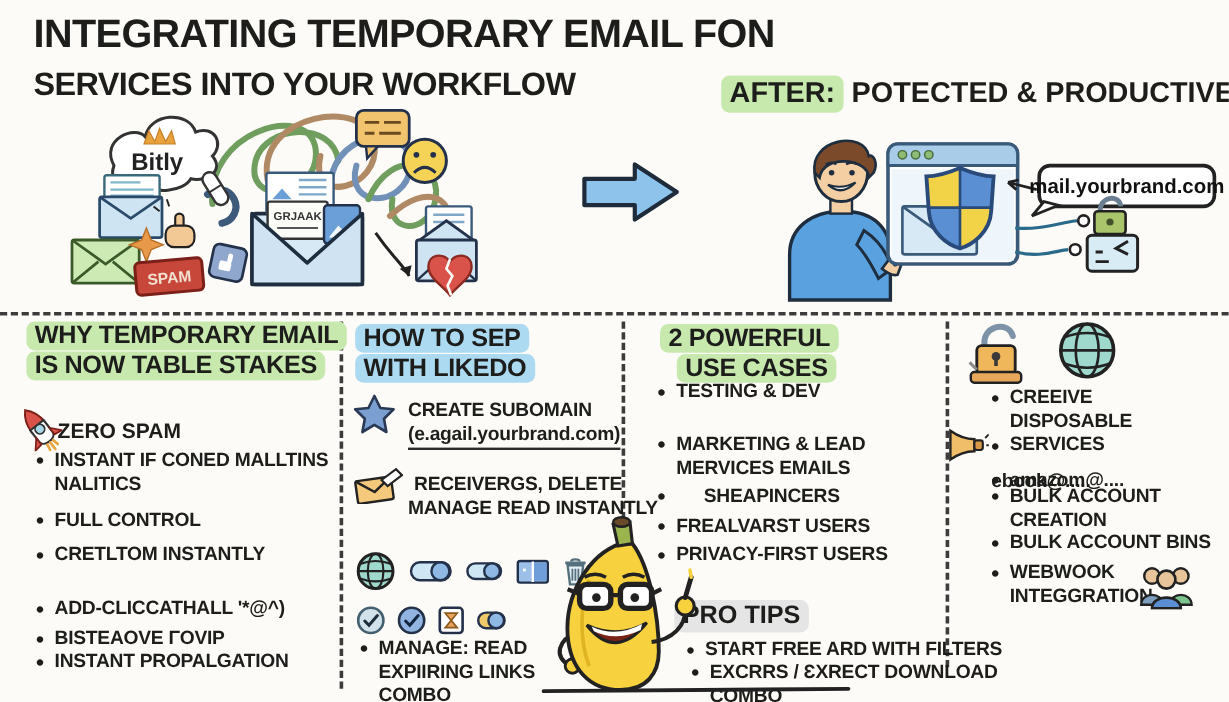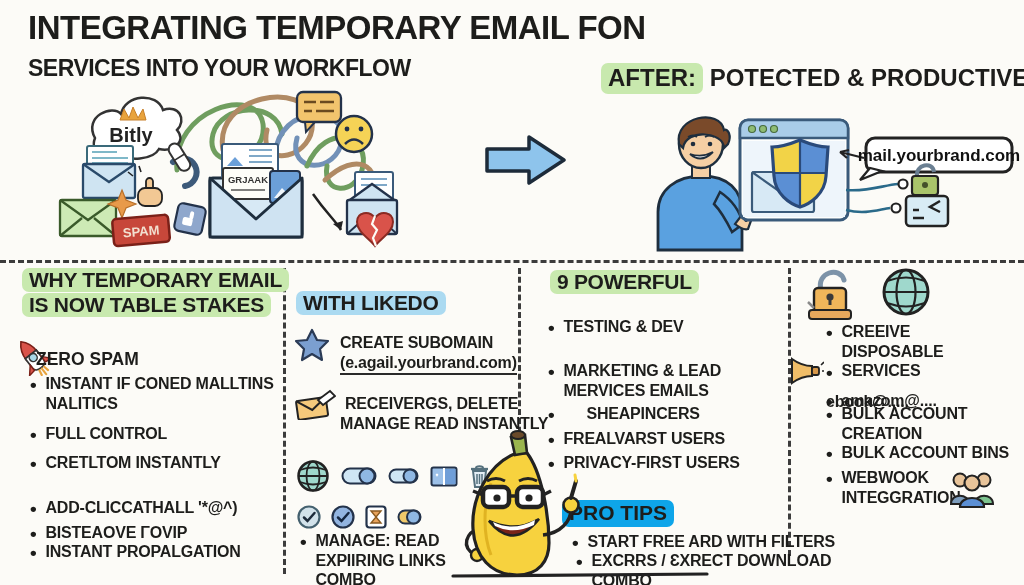--- a/index.html
+++ b/index.html
@@ -5,26 +5,26 @@
   * { margin:0; padding:0; box-sizing:border-box; }
   html,body { width:1024px; height:585px; }
   body {
     background:#fcfbf7; color:#1d1d1b; overflow:hidden;
     font-family:"Liberation Sans","DejaVu Sans",sans-serif;
     -webkit-font-smoothing:antialiased;
   }
   .canvas { position:relative; width:1024px; height:585px; }
   .abs { position:absolute; }
   .ttl1 { font-size:33px; font-weight:800; letter-spacing:-.5px; }
-  .ttl2 { font-size:23px; font-weight:800; letter-spacing:-.5px; }
+  .ttl2 { font-size:27px; font-weight:800; letter-spacing:-.5px; }
   .after-line { font-size:24px; font-weight:800; white-space:nowrap; }
   .hl { border-radius:7px; padding:1px 7px 2px; display:inline-block; }
   .hl-green { background:#c8e9ae; }
   .hl-blue { background:#abdaf1; }
-  .hl-orange { background:#0ea5e9; }
+  .hl-orange { background:#e5e5e5; }
   .col-head { font-size:21px; font-weight:800; line-height:1.0; letter-spacing:-.3px; }
   .col-head .hl { margin-bottom:1px; }
   .body-txt { font-size:16px; font-weight:700; letter-spacing:-.2px; line-height:1.22; }
   .bullet { display:flex; gap:9px; align-items:flex-start; }
   .bullet .dot::before { content:"\2022"; font-size:19px; line-height:1; position:relative; top:1px; }
   .feature-label { font-size:17.5px; font-weight:800; }
   .ul2 { border-bottom:2px solid #2a2a2a; padding-bottom:1px; }
   .icon-row { display:flex; align-items:center; }
   .hr-dash { border-top:3px dashed #3c3c3c; }
   .vr-dash { border-left:3px dashed #3c3c3c; }
@@ -222,21 +222,21 @@
     </div>
     <svg class="abs" style="left:12px; top:336px;" width="40" height="40" viewBox="0 0 40 40">
       <g transform="rotate(-38 20 20)">
         <path d="M20,2 C26,8 27,14 27,20 L13,20 C13,14 14,8 20,2 Z" fill="#d9534a" stroke="#7a2018" stroke-width="1.6"></path>
         <path d="M13,18 L27,18 L27,30 C27,33 24,35 20,35 C16,35 13,33 13,30 Z" fill="#fff" stroke="#333" stroke-width="1.8"></path>
         <circle cx="20" cy="22" r="4" fill="#a8d8e8" stroke="#333" stroke-width="1.5"></circle>
         <path d="M13,26 L6,34 L13,33 Z M27,26 L34,34 L27,33 Z" fill="#d9534a" stroke="#7a2018" stroke-width="1.4"></path>
         <path d="M17,36 l-1,5 M20,36 l0,7 M23,36 l1,5" stroke="#e8a33d" stroke-width="2.2" stroke-linecap="round"></path>
       </g>
     </svg>
-    <div class="abs feature-label" style="left:36px; top:349px;">ZERO SPAM</div>
+    <div class="abs feature-label" style="left:48px; top:349px;">ZERO SPAM</div>
     <div class="abs bullet body-txt" style="left:30px; top:374px; width:248px;">
       <span class="dot"></span>
         <span>INSTANT IF CONED MALLTINS NALITICS</span>
     </div>
     <div class="abs bullet body-txt" style="left:30px; top:424px; width:248px;">
       <span class="dot"></span>
         <span>FULL CONTROL</span>
     </div>
     <div class="abs bullet body-txt" style="left:30px; top:453px; width:248px;">
       <span class="dot"></span>
@@ -251,21 +251,21 @@
         <span>BISTEAOVE ΓOVIP</span>
     </div>
     <div class="abs bullet body-txt" style="left:30px; top:542px; width:248px;">
       <span class="dot"></span>
         <span>INSTANT PROPALGATION</span>
     </div>
   </section>
 
   <section>
     <div class="abs col-head" style="left:296px; top:270px;">
-      <br>
+      <span class="hl hl-blue">HOW TO SEP</span><br>
       <span class="hl hl-blue">WITH LIKEDO</span>
     </div>
     <svg class="abs" style="left:294px; top:328px;" width="36" height="34" viewBox="0 0 36 34">
       <polygon points="18,2 23,12 34,13 26,21 28,32 18,26 8,32 10,21 2,13 13,12" fill="#7b9fd0" stroke="#2a3a55" stroke-width="2.2" stroke-linejoin="round"></polygon>
     </svg>
     <div class="abs body-txt" style="left:340px; top:333px;">
       <div>CREATE SUBOMAIN</div>
       <div class="ul2" style="display:inline-block;">(e.agail.yourbrand.com)</div>
     </div>
     <svg class="abs" style="left:294px; top:388px;" width="42" height="32" viewBox="0 0 42 32">
@@ -328,21 +328,22 @@
       <span class="dot"></span>
       <span>
         <span>MANAGE: READ</span><br>
         <span>EXPIIRING LINKS COMBO</span>
       </span>
     </div>
   </section>
 
   <section>
     <div class="abs col-head" style="left:550px; top:270px;">
-      <span class="hl hl-green">9 POWERFUL</span><br>
+      <span class="hl hl-green">2 POWERFUL</span><br>
+      <span class="hl hl-green" style="margin-left:14px;">USE CASES</span>
     </div>
     <div class="abs bullet body-txt" style="left:548px; top:317px; width:238px;">
       <span class="dot"></span>
         <span>TESTING &amp; DEV</span>
     </div>
     <div class="abs bullet body-txt" style="left:548px; top:361px; width:240px;">
       <span class="dot"></span>
         <span>MARKETING &amp; LEAD MERVICES EMAILS</span>
     </div>
     <div class="abs bullet body-txt" style="left:548px; top:404px; width:238px;gap:32px;">

